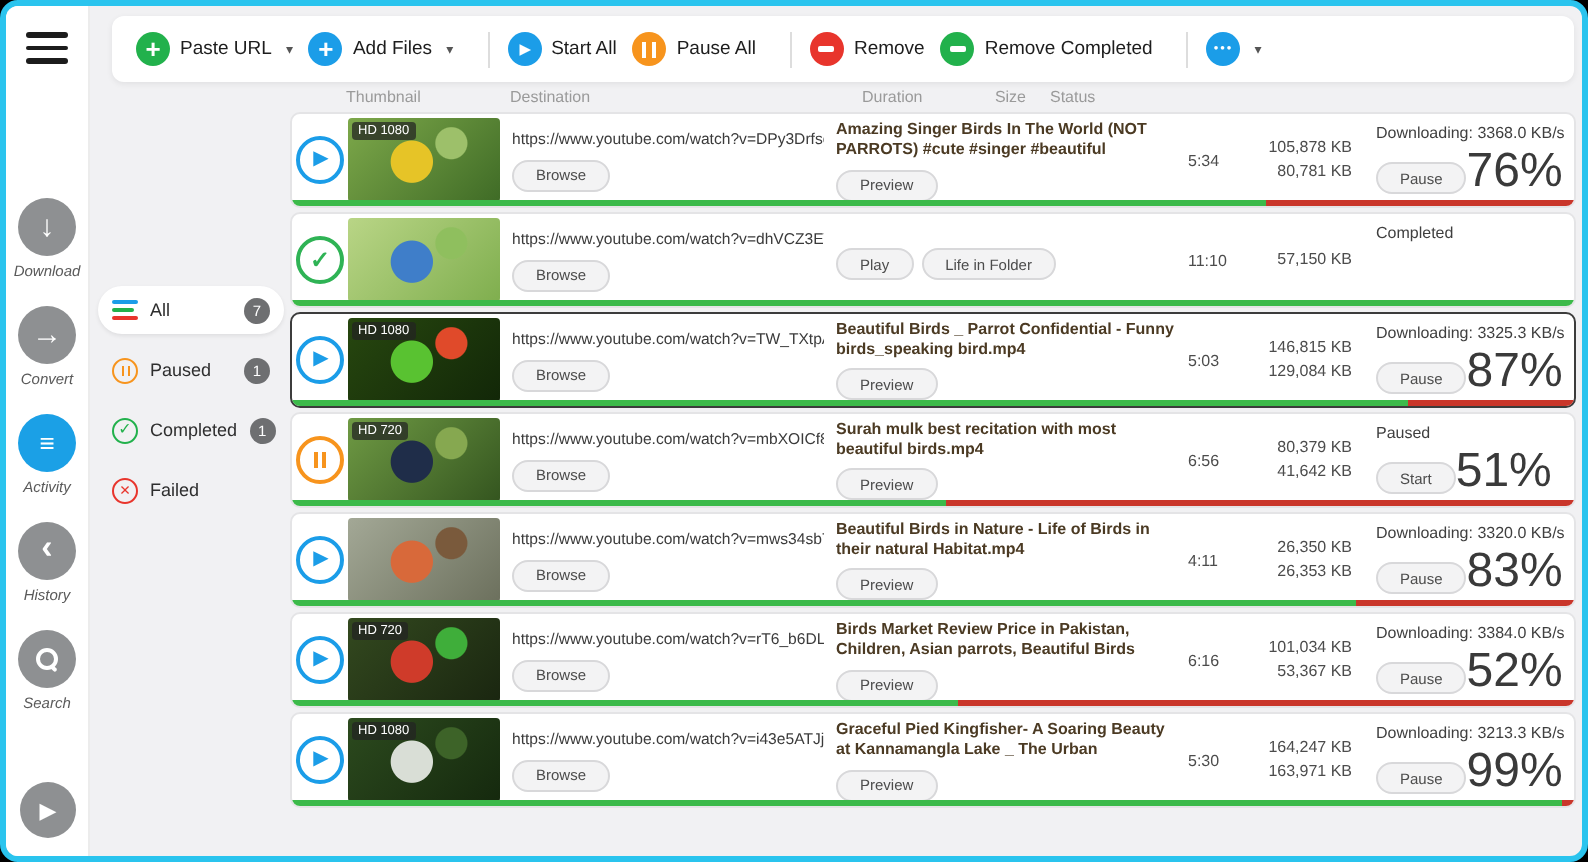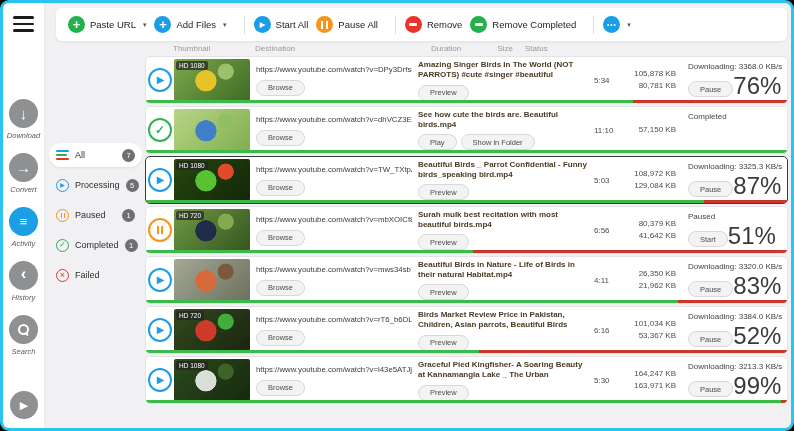--- a/index.html
+++ b/index.html
@@ -205,29 +205,20 @@
             <span class="flines">
               <i></i>
               <i></i>
               <i></i>
             </span>
           </span>
     <span class="f-label">All</span>
     <span class="f-badge">7</span>
   </div>
 
-  <div class="f-item">
-    <span class="f-ico">
-            <span class="f-ring fc-blue">
-              <span class="g">▶</span>
-            </span>
-          </span>
-    <span class="f-label">Processing</span>
-    <span class="f-badge">5</span>
-  </div>
 
   <div class="f-item">
     <span class="f-ico">
             <span class="f-ring fc-orange">
               <span class="pausebars"></span>
             </span>
           </span>
     <span class="f-label">Paused</span>
     <span class="f-badge">1</span>
   </div>
@@ -301,24 +292,23 @@
     <div class="c-thumb">
       <div class="thumb" style="background: radial-gradient(circle at 42% 52%, rgb(63, 126, 201) 0px, rgb(63, 126, 201) 21%, rgba(0, 0, 0, 0) 22%), radial-gradient(circle at 68% 30%, rgb(143, 191, 94) 0px, rgb(143, 191, 94) 13%, rgba(0, 0, 0, 0) 14%), linear-gradient(135deg, rgb(185, 213, 134), rgb(127, 174, 78));">
         
       </div>
     </div>
     <div class="c-source">
       <div class="url">https://www.youtube.com/watch?v=dhVCZ3EWfDM</div>
       <button class="pill browse">Browse</button>
     </div>
     <div class="c-dest">
-      <div class="title">See how cute the birds are. Beautiful birds.mp4</div>
       <div class="dest-btns">
               <button class="pill">Play</button>
-              <button class="pill">Show in Folder</button>
+              <button class="pill">Life in Folder</button>
             </div>
     </div>
     <div class="c-dur">11:10</div>
     <div class="c-size">
       <div class="s1">57,150 KB</div>
       <div class="s2"></div>
     </div>
     <div class="c-status">
       <div class="st-line">Completed</div>
       <div class="st-bottom">
@@ -348,21 +338,21 @@
       <button class="pill browse">Browse</button>
     </div>
     <div class="c-dest">
       <div class="title">Beautiful Birds _ Parrot Confidential - Funny birds_speaking bird.mp4</div>
       <div class="dest-btns">
               <button class="pill">Preview</button>
             </div>
     </div>
     <div class="c-dur">5:03</div>
     <div class="c-size">
-      <div class="s1">108,972 KB</div>
+      <div class="s1">146,815 KB</div>
       <div class="s2">129,084 KB</div>
     </div>
     <div class="c-status">
       <div class="st-line">Downloading: 3325.3 KB/s</div>
       <div class="st-bottom">
         <button class="pill act">Pause</button>
         <span class="pct">87%</span>
       </div>
     </div>
     <div class="pbar">
@@ -427,21 +417,21 @@
     </div>
     <div class="c-dest">
       <div class="title">Beautiful Birds in Nature - Life of Birds in their natural Habitat.mp4</div>
       <div class="dest-btns">
               <button class="pill">Preview</button>
             </div>
     </div>
     <div class="c-dur">4:11</div>
     <div class="c-size">
       <div class="s1">26,350 KB</div>
-      <div class="s2">21,962 KB</div>
+      <div class="s2">26,353 KB</div>
     </div>
     <div class="c-status">
       <div class="st-line">Downloading: 3320.0 KB/s</div>
       <div class="st-bottom">
         <button class="pill act">Pause</button>
         <span class="pct">83%</span>
       </div>
     </div>
     <div class="pbar">
             <i class="pg" style="width: 83%;"></i>

